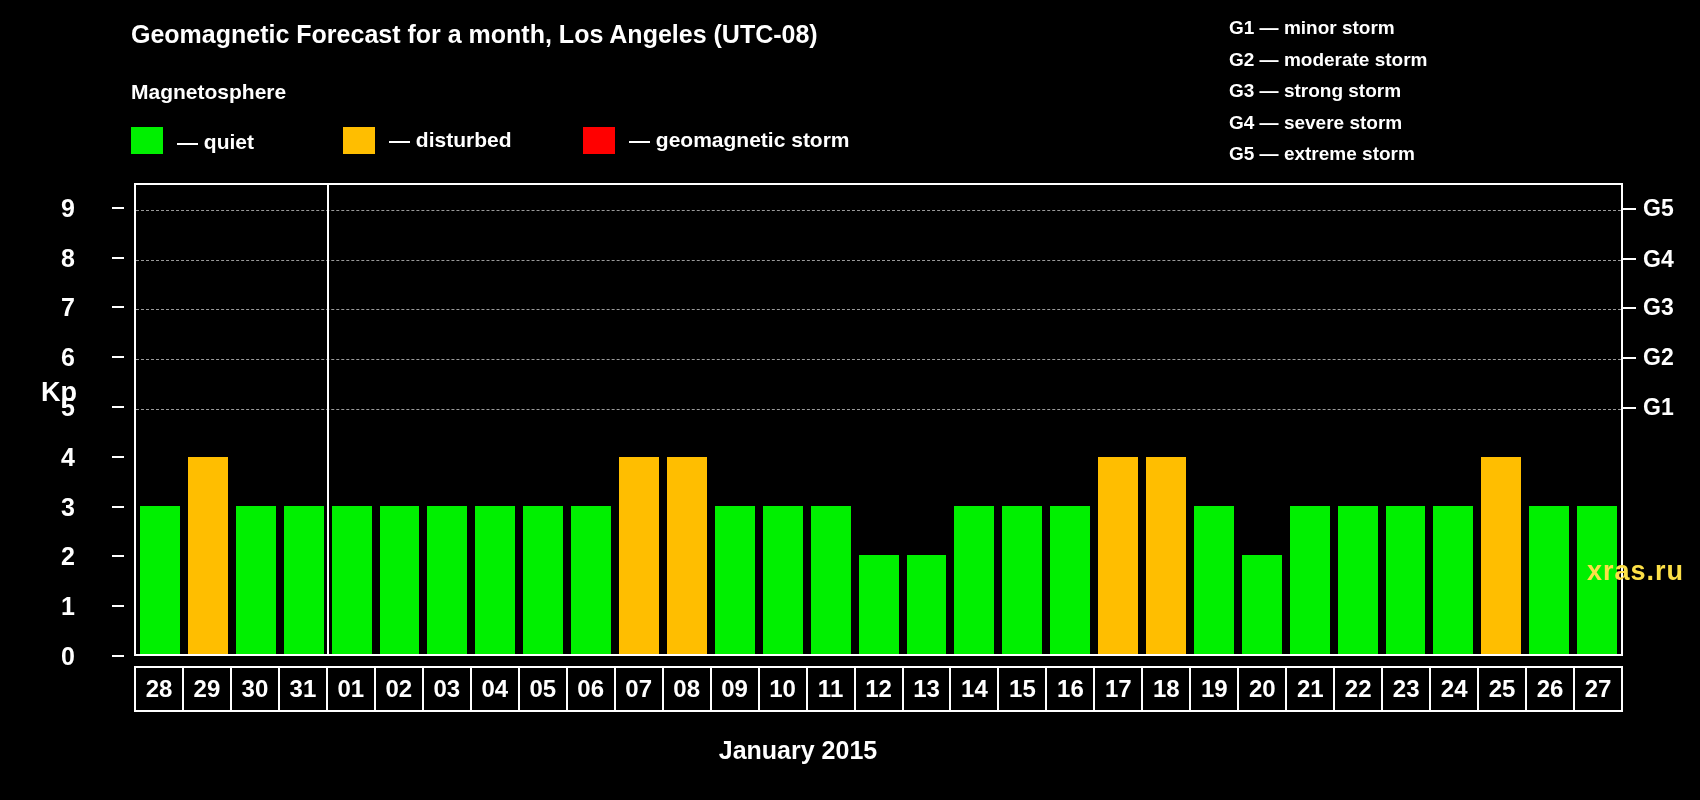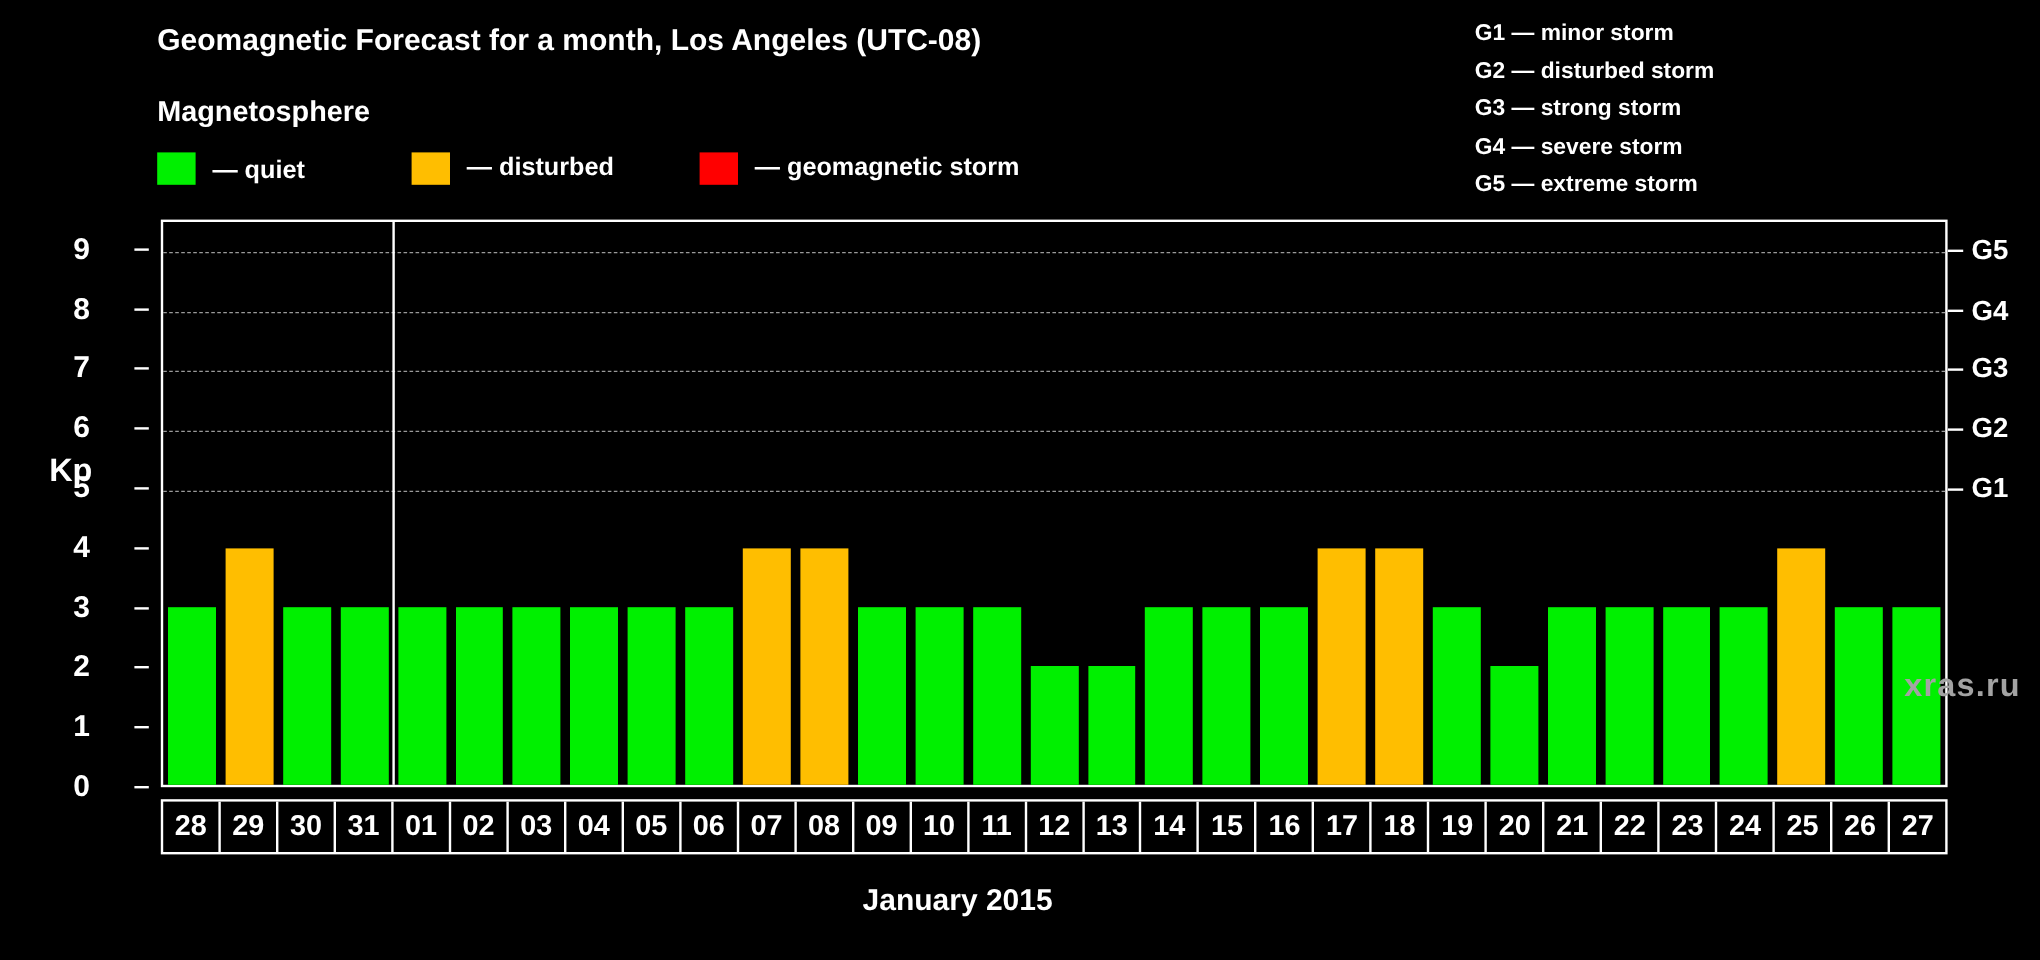--- a/index.html
+++ b/index.html
@@ -1,21 +1,21 @@
 <!DOCTYPE html>
 <html><head>
 <meta charset="utf-8">
 <style>
   html,body{margin:0;padding:0;background:#000;}
   body{width:1700px;height:800px;overflow:hidden;font-family:"Liberation Sans",sans-serif;color:#fff;}
   .root{position:relative;width:1700px;height:595px;background:#000;}
 
   .title{position:absolute;left:131px;top:20px;font-size:25px;font-weight:bold;color:#fff;white-space:nowrap;letter-spacing:0px;}
 
-  .mag-label{position:absolute;left:131px;top:80px;font-size:24px;font-weight:bold;color:#fff;}
+  .mag-label{position:absolute;left:131px;top:80px;font-size:21px;font-weight:bold;color:#fff;}
 
   .legend{position:absolute;left:131px;top:126px;height:28px;}
   .lg-item{position:absolute;top:0;height:28px;display:flex;align-items:center;}
   .lg-swatch{width:32px;height:27px;display:inline-block;}
   .lg-text{margin-left:14px;font-size:21px;font-weight:bold;color:#fff;white-space:nowrap;}
 
   .gscale{position:absolute;left:1229px;top:12px;}
   .gscale-row{font-size:19px;font-weight:bold;color:#fff;line-height:31.5px;white-space:nowrap;}
 
   
@@ -35,21 +35,21 @@
   .gtick{position:absolute;left:1643px;transform:translateY(-50%);font-size:23px;font-weight:bold;color:#fff;}
   .gtick-mark{position:absolute;left:1623px;width:13px;height:0;border-top:2px solid #fff;}
 
   
   .xaxis{position:absolute;left:134px;top:666px;width:1489px;height:46px;display:flex;box-sizing:border-box;border:2px solid #fff;}
   .xcell{flex:1 1 0;display:flex;align-items:center;justify-content:center;font-size:24px;font-weight:bold;color:#fff;border-right:2px solid #fff;box-sizing:border-box;}
   .xcell:last-child{border-right:none;}
 
   .month{position:absolute;left:0;top:736px;width:1700px;text-align:center;font-size:25px;font-weight:bold;color:#fff;}
   .month-inner{display:inline-block;transform:translateX(-52px);}
-  .watermark{position:absolute;right:16px;bottom:8px;font-size:27px;font-weight:bold;color:#a3a3a3;letter-spacing:1px;}
+  .watermark{position:absolute;right:16px;bottom:8px;font-size:27px;font-weight:bold;color:#fde047;letter-spacing:1px;}
 </style>
 </head>
 <body>
 
 <div class="root">
 
   <div class="title">Geomagnetic Forecast for a month, Los Angeles (UTC-08)</div>
   <div class="mag-label">Magnetosphere</div>
 
   <div class="legend" id="legend">
@@ -62,21 +62,21 @@
         <span class="lg-text">— disturbed</span>
       </div>
       <div class="lg-item" style="left: 452px;">
         <span class="lg-swatch" style="background: rgb(255, 0, 0);"></span>
         <span class="lg-text">— geomagnetic storm</span>
       </div>
     </div>
 
   <div class="gscale" id="gscale">
       <div class="gscale-row">G1 — minor storm</div>
-      <div class="gscale-row">G2 — disturbed storm</div>
+      <div class="gscale-row">G2 — moderate storm</div>
       <div class="gscale-row">G3 — strong storm</div>
       <div class="gscale-row">G4 — severe storm</div>
       <div class="gscale-row">G5 — extreme storm</div>
     </div>
 
   <div class="kp-label">Kp</div>
 
   <div id="yticks">
       <div class="ytick" style="top: 207.895px;">9</div>
       <div class="ytick-mark" style="top: 207.895px;"></div>

